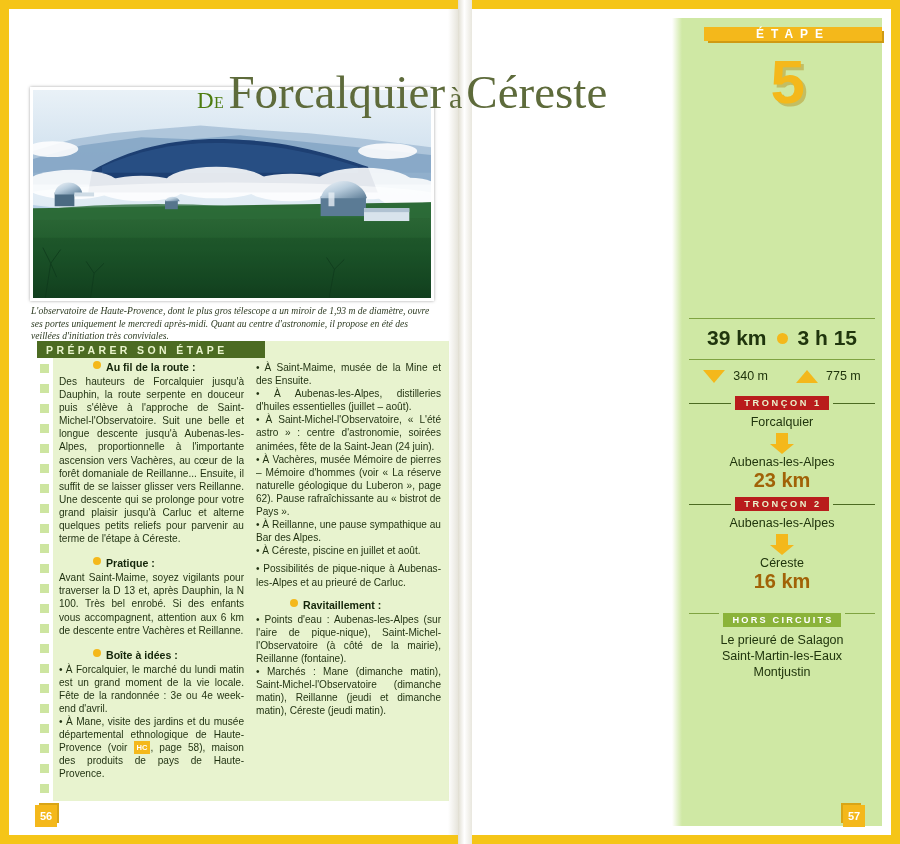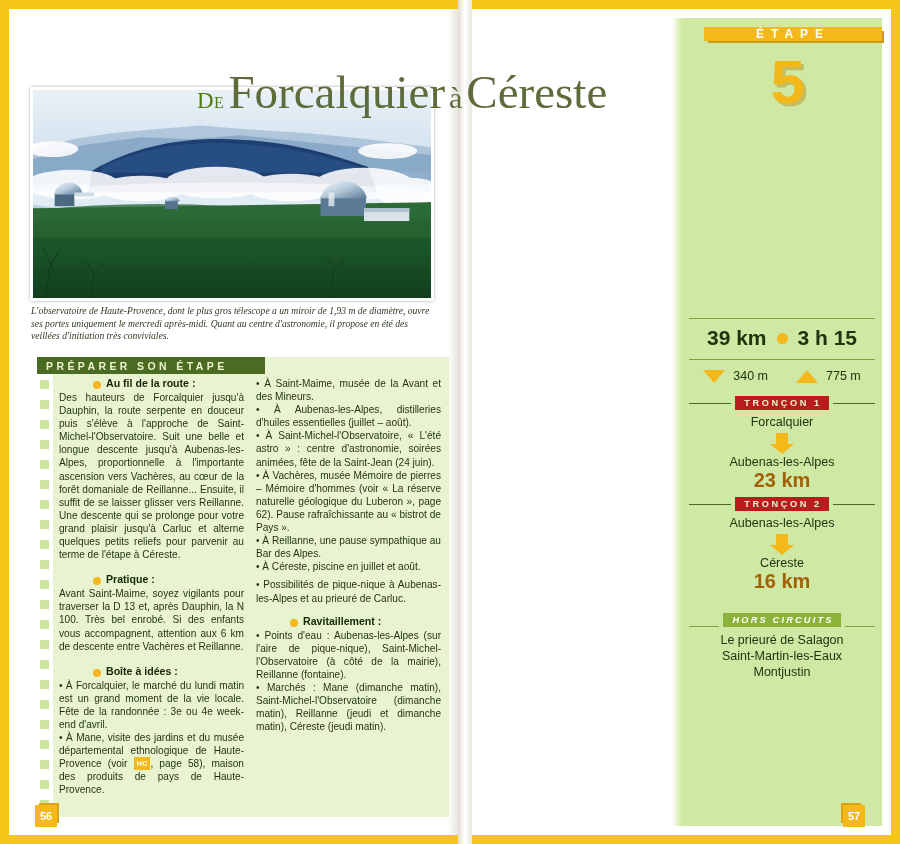--- a/index.html
+++ b/index.html
@@ -57,21 +57,21 @@
   
   .caption {
     position: absolute; left: 22px; top: 296px; width: 406px;
     font-family: "Liberation Serif", serif;
     font-style: italic; font-size: 9.6px; line-height: 12.6px;
     color: #2d3b22;
   }
 
   
   .prep-panel {
-    position: absolute; left: 28px; top: 348px; width: 412px; height: 460px;
+    position: absolute; left: 28px; top: 332px; width: 412px; height: 460px;
     background: #e8f3cf;
   }
   .panel-head {
     position: absolute; left: 0; top: 0; width: 228px; height: 17px;
     background: #4c6b22;
     color: #e9f4cc; font-size: 10.5px; font-weight: bold;
     letter-spacing: 3.4px;
     display: flex; align-items: center; padding-left: 9px;
   }
   .sprocket {
@@ -86,21 +86,21 @@
   .cols {
     position: absolute; left: 22px; top: 20px; right: 6px; bottom: 4px;
     display: flex; gap: 12px;
   }
   .col { width: 185px; }
   .col p, .col li {
     font-size: 10.1px; line-height: 13.1px; color: #1f3010;
     text-align: justify; font-family: "Liberation Sans", sans-serif;
   }
   .sec-head {
-    display: flex; align-items: flex-end; gap: 5px;
+    display: flex; align-items: flex-start; gap: 5px;
     margin: 6px 0 2px 14px; font-size: 10.6px; font-weight: bold; color:#14250a;padding-left:20px;
   }
   .sec-head:first-child { margin-top: 0; }
   .dot-o {
     width: 8px; height: 8px; border-radius: 50%;
     background: #f4b81b; display:inline-block; flex: 0 0 auto;
   }
   .hcbadge {
     display:inline-block; background:#f4b81b; color:#fff;
     font-size:7.5px; font-weight:bold; padding:0 3px; vertical-align: 1px;
@@ -176,21 +176,21 @@
   .place { font-size:12.5px; color:#20350d; line-height:16px; }
   .dist { font-size:20px; font-weight:bold; color:#a16207; line-height:20px; }
   .arrow-down {
     width:12px; height:11px; background:#f4b81b; margin:3px auto 2px;
     position:relative;
   }
   .arrow-down::after {
     content:""; position:absolute; left:-6px; top:11px;
     width:0;height:0;border-left:12px solid transparent;border-right:12px solid transparent;border-top:10px solid #f4b81b;
   }
-  .hc-wrap { display:flex; align-items:flex-end; gap:4px; margin:22px 0 5px;font-style:italic; }
+  .hc-wrap { display:flex; align-items:flex-start; gap:4px; margin:22px 0 5px; }
   .hc-wrap .ln { flex:1; height:1px; background:#7fa341; }
   .hc-lbl {
     background:#8bb33a; color:#ffffff; font-size:9.2px; font-weight:bold;
     letter-spacing:2.2px; padding:2px 7px 2px 9px;
   }
 
   .pgnum-r {
     position:absolute; right:26px; bottom:8px;
     width:22px; height:22px; background:#f4b81b; color:#fff;
     font-size:11px; font-weight:bold;
@@ -323,21 +323,21 @@
 
           <div class="sec-head" style="margin-top:12px">
             <span class="dot-o"></span>
             <span>Boîte à idées :</span>
           </div>
           <p>• À Forcalquier, le marché du lundi matin est un grand moment de la vie locale. Fête de la randonnée : 3e ou 4e week-end d'avril.</p>
           <p>• À Mane, visite des jardins et du musée départemental ethnologique de Haute-Provence (voir <span class="hcbadge">HC</span>, page 58), maison des produits de pays de Haute-Provence.</p>
         </div>
 
         <div class="col">
-          <p>• À Saint-Maime, musée de la Avant et des Mineurs.</p>
+          <p>• À Saint-Maime, musée de la Mine et des Ensuite.</p>
           <p>• À Aubenas-les-Alpes, distilleries d'huiles essentielles (juillet – août).</p>
           <p>• À Saint-Michel-l'Observatoire, « L'été astro » : centre d'astronomie, soirées animées, fête de la Saint-Jean (24 juin).</p>
           <p>• À Vachères, musée Mémoire de pierres – Mémoire d'hommes (voir « La réserve naturelle géologique du Luberon », page 62). Pause rafraîchissante au « bistrot de Pays ».</p>
           <p>• À Reillanne, une pause sympathique au Bar des Alpes.</p>
           <p>• À Céreste, piscine en juillet et août.</p>
           <p style="margin-top:5px">• Possibilités de pique-nique à Aubenas-les-Alpes et au prieuré de Carluc.</p>
 
           <div class="sec-head" style="margin-top:10px">
             <span class="dot-o"></span>
             <span>Ravitaillement :</span>

